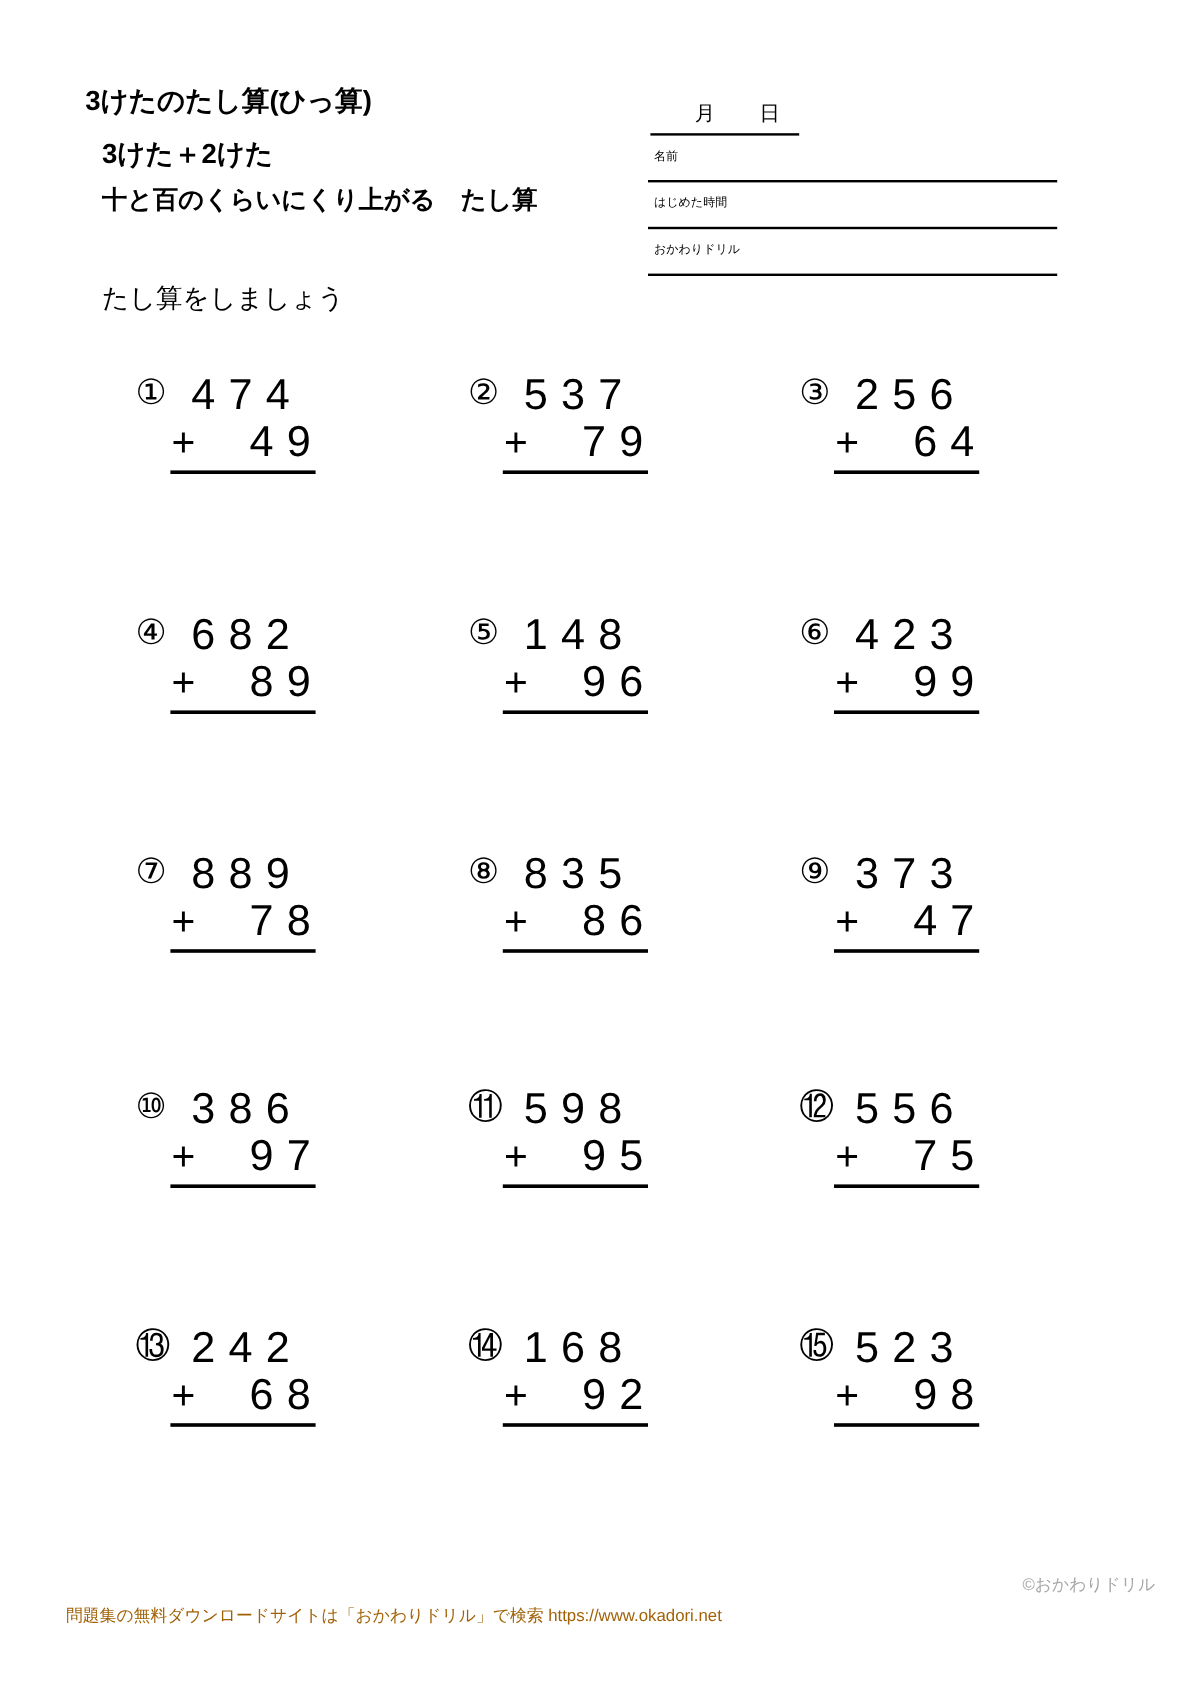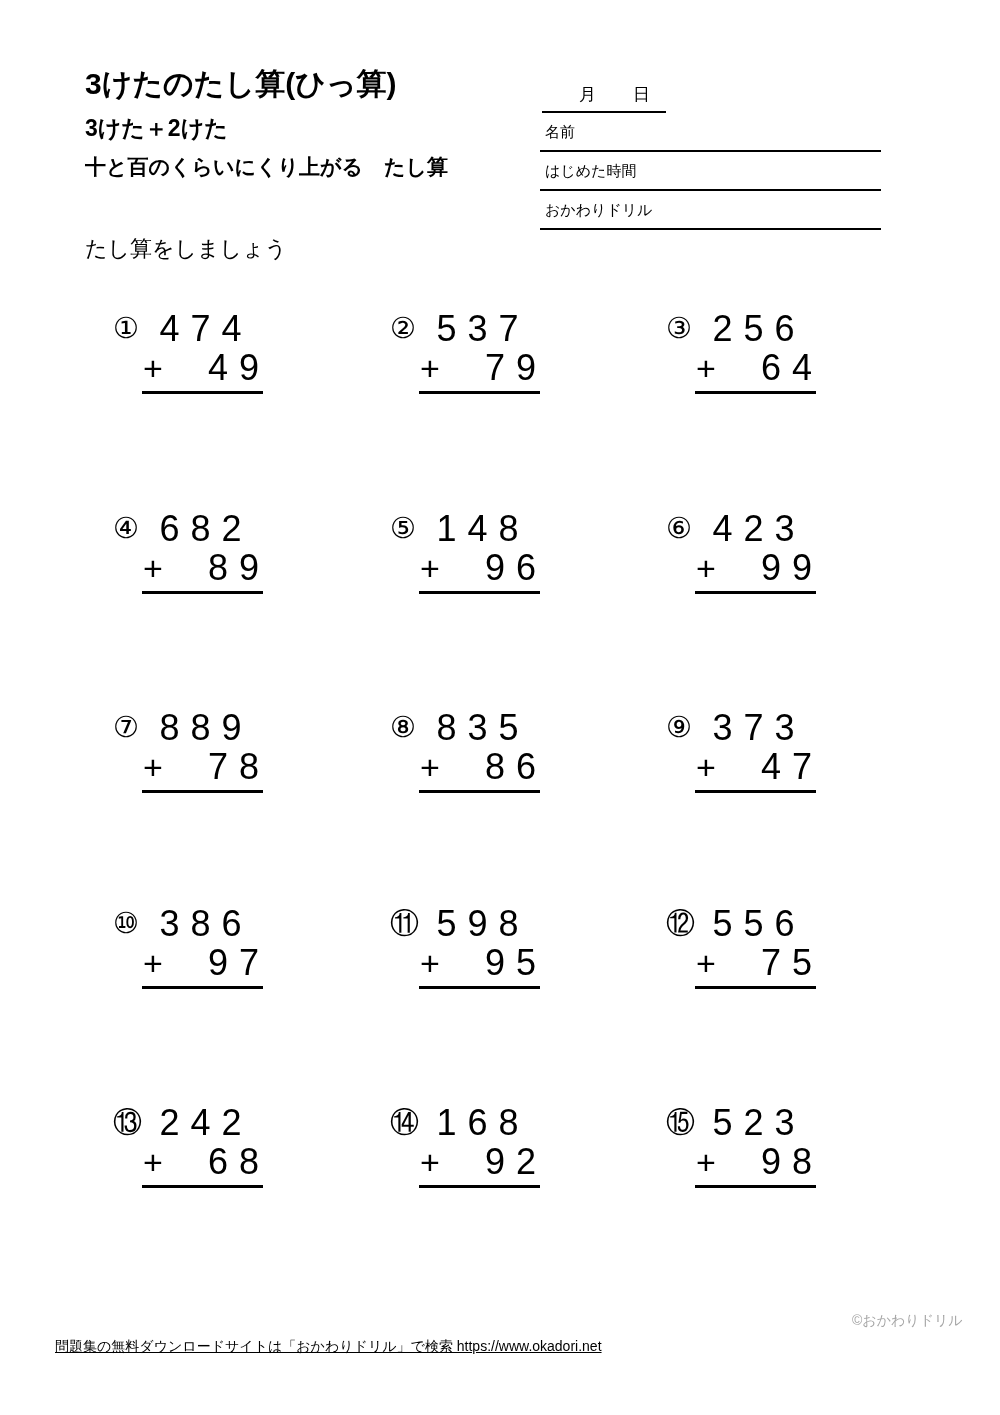--- a/index.html
+++ b/index.html
@@ -1,45 +1,45 @@
 <!DOCTYPE html>
 <html><head>
 <meta charset="utf-8">
 <style>
   html,body { margin:0; padding:0; background:#fff; }
   body { font-family:"Liberation Sans","DejaVu Sans",sans-serif; color:#000; }
   .page { position:relative; width:1000px; height:1415px; background:#ffffff; overflow:hidden; }
 
   
-  .title       { position:absolute; left:85px; top:66px;  font-size:30px; font-weight:bold; line-height:36px; }
+  .title       { position:absolute; left:71px; top:66px;  font-size:23px; font-weight:bold; line-height:36px; }
   .subtitle-1  { position:absolute; left:85px; top:113px; font-size:23px; font-weight:bold; line-height:30px; }
   .subtitle-2  { position:absolute; left:85px; top:152px; font-size:21px; font-weight:bold; line-height:30px; }
   .instruction { position:absolute; left:85px; top:235px; font-size:22px; line-height:28px; }
 
   
   .infobox { position:absolute; left:540px; top:80px; width:341px; }
   .md-row { box-sizing:border-box; margin-left:2px; width:124px; height:33px;
             border-bottom:2px solid #000; font-size:17px;
             display:flex; justify-content:flex-start; gap:37px; padding:3px 0 0 37px; }
   .info-row { box-sizing:border-box; width:100%; height:39px;
-              border-bottom:2px solid #000; font-size:15px; padding:10px 0 0 5px; }
+              border-bottom:2px solid #000; font-size:10px; padding:10px 0 0 5px; }
 
   
   .problem { position:absolute; display:flex; width:150px; }
   .circ { flex:none; width:29px; font-size:29px; line-height:37px; }
   .calc { flex:1; min-width:0; }
   .top-row { font-size:36px; line-height:38px; text-align:center;
              letter-spacing:11px; margin-right:-7px; white-space:nowrap; }
   .add-row { display:flex; justify-content:space-between; align-items:baseline;
              margin-top:1px; padding-bottom:4px; border-bottom:3px solid #000; }
   .plus   { font-size:34px; line-height:38px; padding-left:1px; }
   .addend { font-size:36px; line-height:38px; letter-spacing:11px; margin-right:-7px; white-space:nowrap; }
 
   
-  .footer-left  { position:absolute; left:55px;  top:1338px; font-size:14px; color:#000000;text-decoration:underline; }
+  .footer-left  { position:absolute; left:55px;  top:1338px; font-size:14px; color:#a16207; }
   .footer-right { position:absolute; left:852px; top:1312px; font-size:14px; color:#a6a6a6; }
 </style>
 </head>
 <body>
 
 <div class="page">
 
   <div class="title">3けたのたし算(ひっ算)</div>
   <div class="subtitle-1">3けた＋2けた</div>
   <div class="subtitle-2">十と百のくらいにくり上がる　たし算</div>

